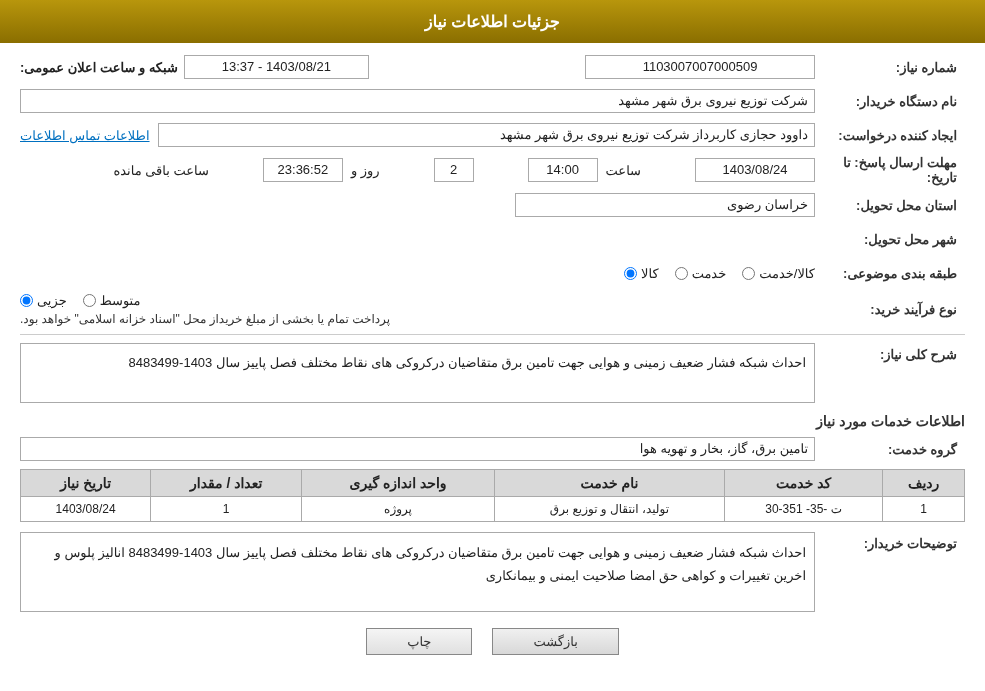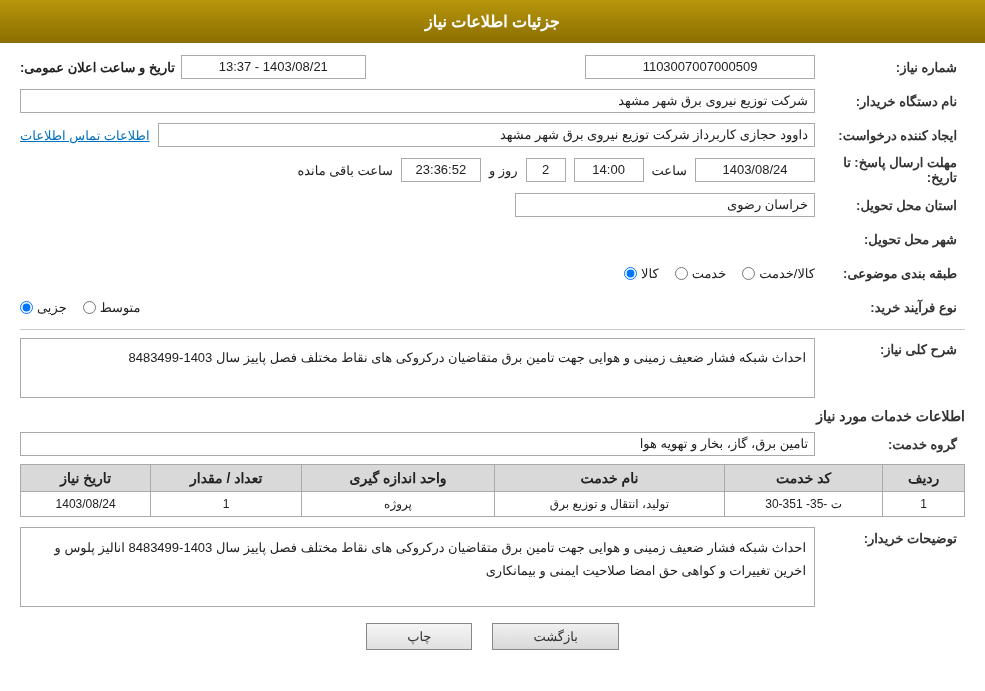--- a/index.html
+++ b/index.html
@@ -61,20 +61,21 @@
       color: #0070c0;
       cursor: pointer;
       text-decoration: underline;
     }
     .dt-input {
       border: 1px solid #aaa;
       background: #fff;
       padding: 3px 6px;
       height: 24px;
       text-align: center;
+      margin-left: 46px;
     }
     
     .radio-group {
       display: flex;
       gap: 16px;
       align-items: center;
       direction: rtl;
     }
     .radio-item {
       display: flex;
@@ -179,21 +180,21 @@
       <div class="label-cell">شماره نیاز:</div>
       <div class="value-cell">
         <div class="input-box" style="width:230px; text-align:center; direction:ltr;">
           <span>1103007007000509</span>
         </div>
       </div>
       <div style="display:flex; align-items:center; gap:6px; margin-right:20px; flex-shrink:0;">
         <div class="input-box" style="width:185px; text-align:center;">
           <span>1403/08/21 - 13:37</span>
         </div>
-        <span style="font-weight:bold;">تاریخ و ساعت اعلان عمومی:</span>
+        <span style="font-weight:bold;">شبکه و ساعت اعلان عمومی:</span>
       </div>
     </div>
 
     <div class="info-row">
       <div class="label-cell">نام دستگاه خریدار:</div>
       <div class="value-cell">
         <div class="input-box input-full">
           <span>شرکت توزیع نیروی برق شهر مشهد</span>
         </div>
       </div>
@@ -269,20 +270,21 @@
         <div class="radio-group">
           <label class="radio-item">
             <span>متوسط</span>
             <input type="radio" name="process" style="">
           </label>
           <label class="radio-item">
             <span>جزیی</span>
             <input type="radio" name="process" checked="" style="">
           </label>
         </div>
+        <div style="font-size:12px; color:#333; text-align:right;">پرداخت تمام یا بخشی از مبلغ خریداز محل "اسناد خزانه اسلامی" خواهد بود.</div>
       </div>
     </div>
 
     <hr class="separator-line">
 
     <div class="info-row" style="align-items:flex-start;">
       <div class="label-cell" style="padding-top:4px;">شرح کلی نیاز:</div>
       <div class="value-cell">
         <div class="desc-box">
           <span>احداث شبکه فشار ضعیف زمینی و هوایی جهت تامین برق متقاضیان درکروکی های نقاط مختلف فصل پاییز سال 1403-8483499</span>

